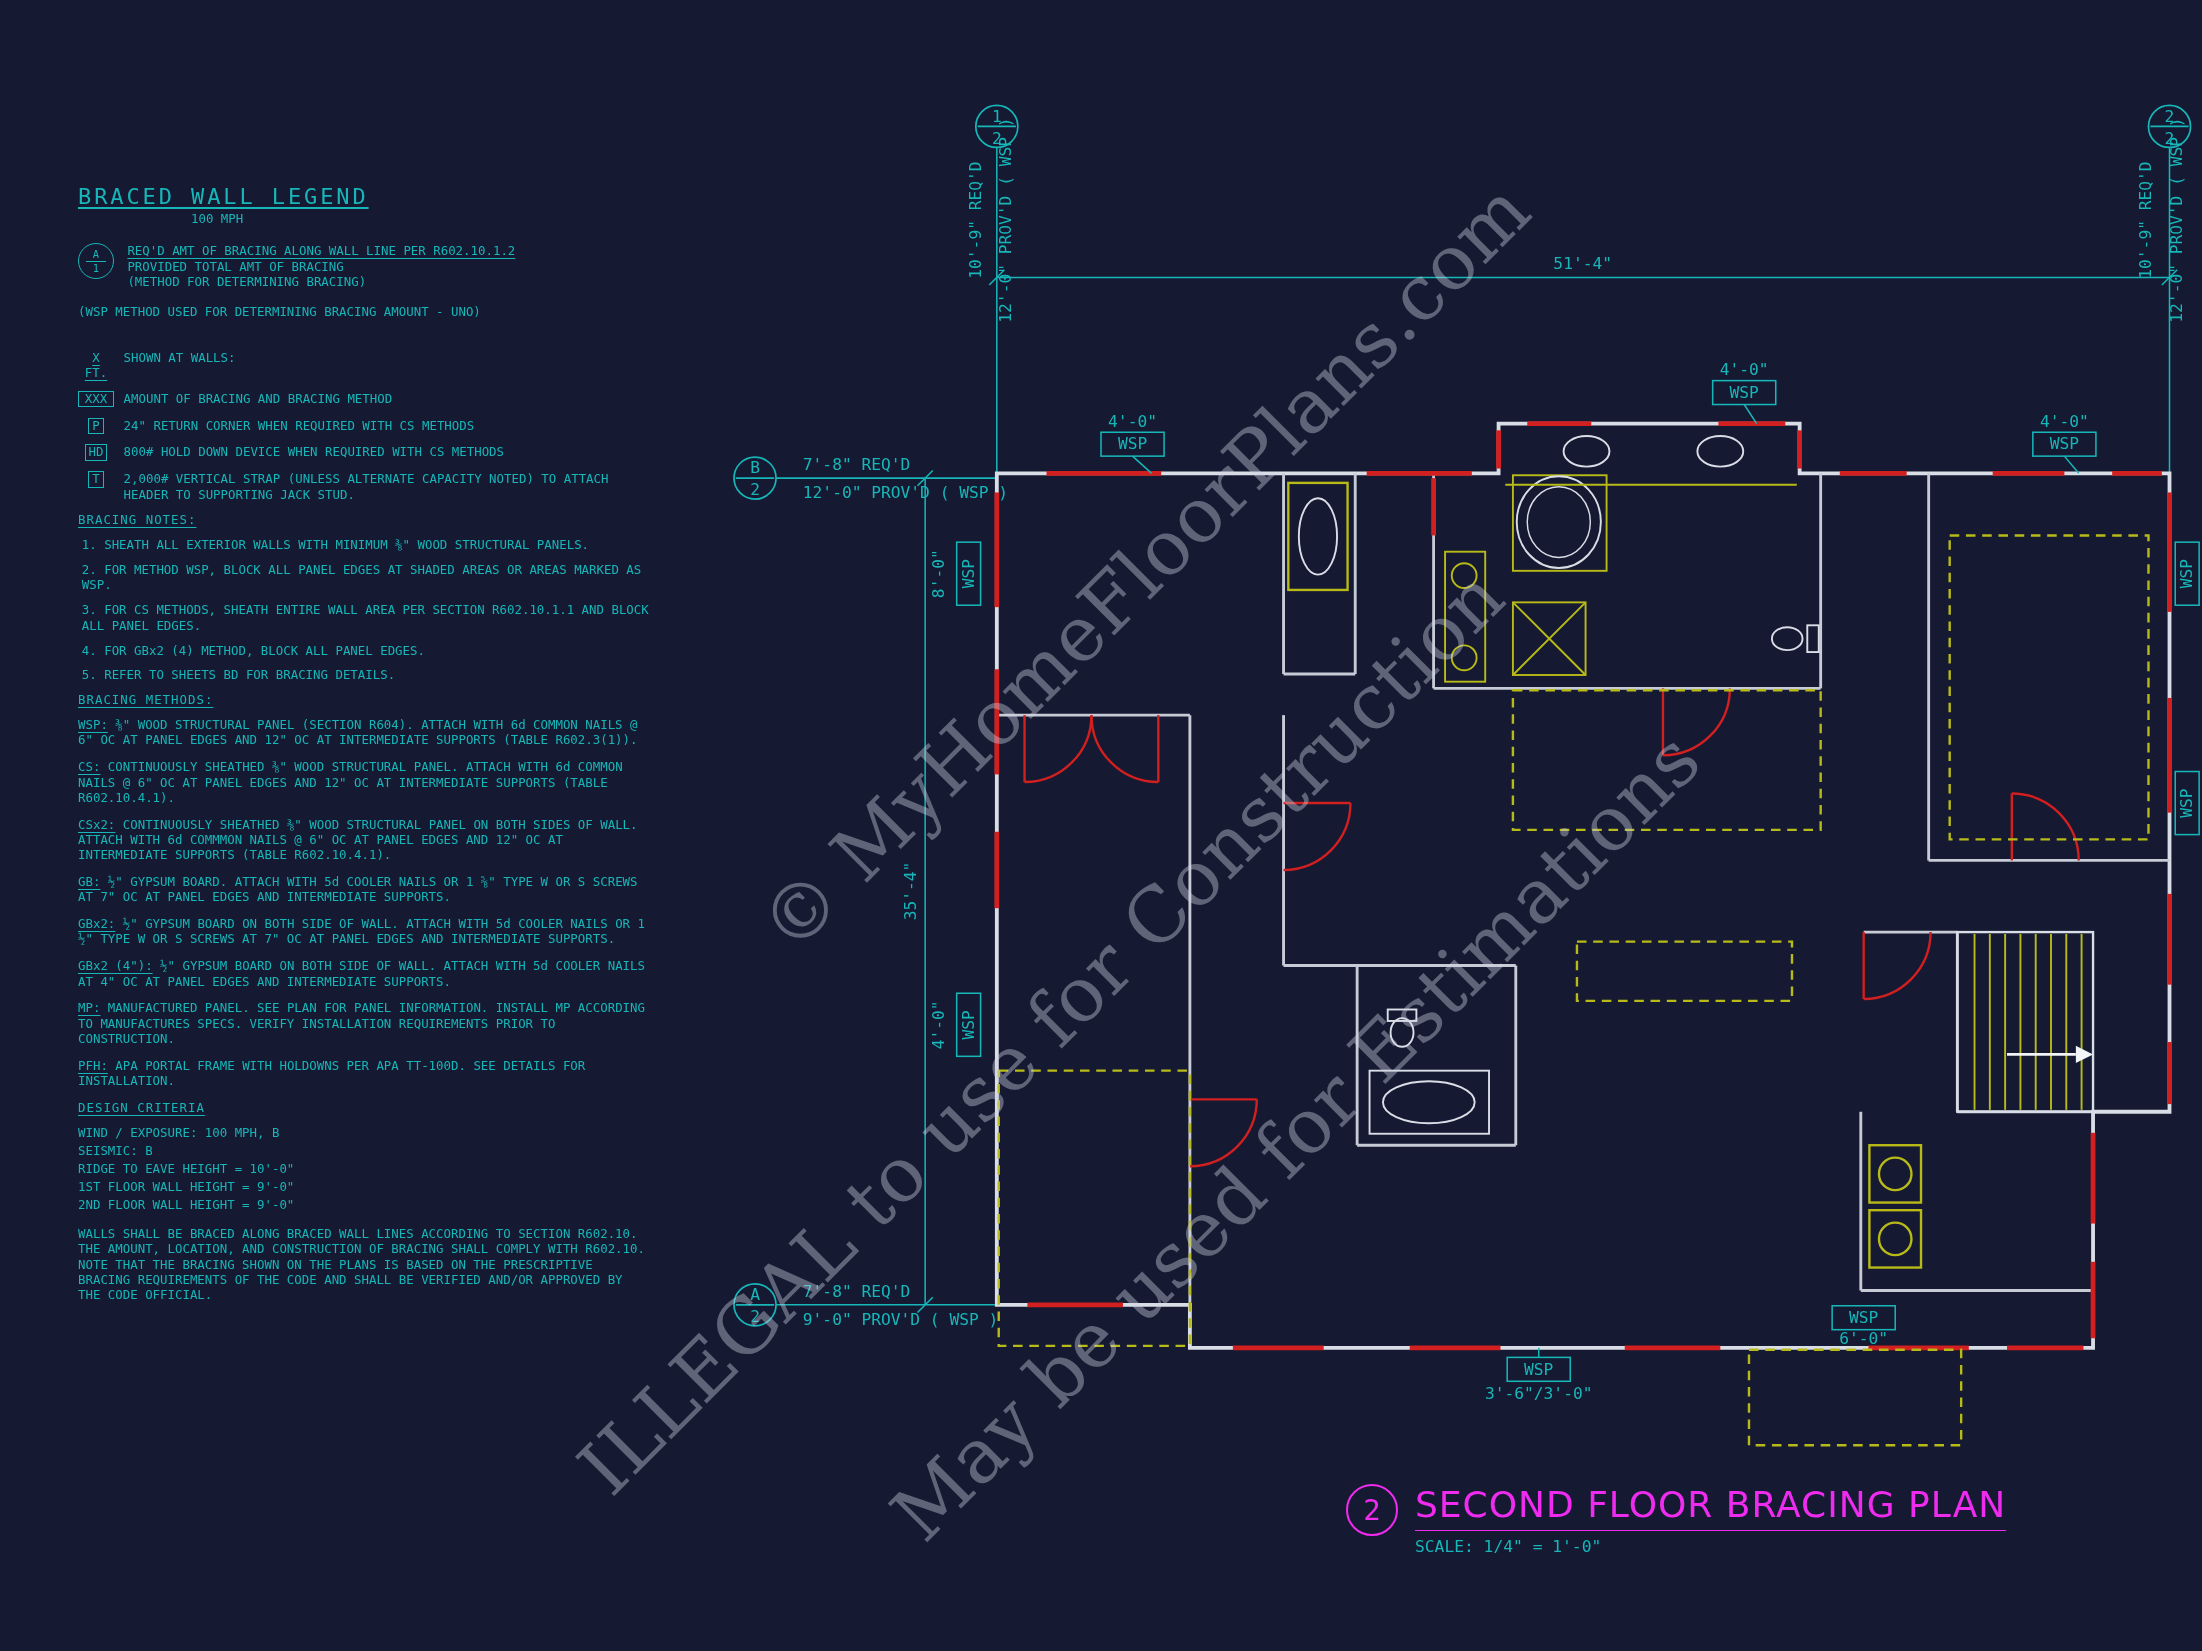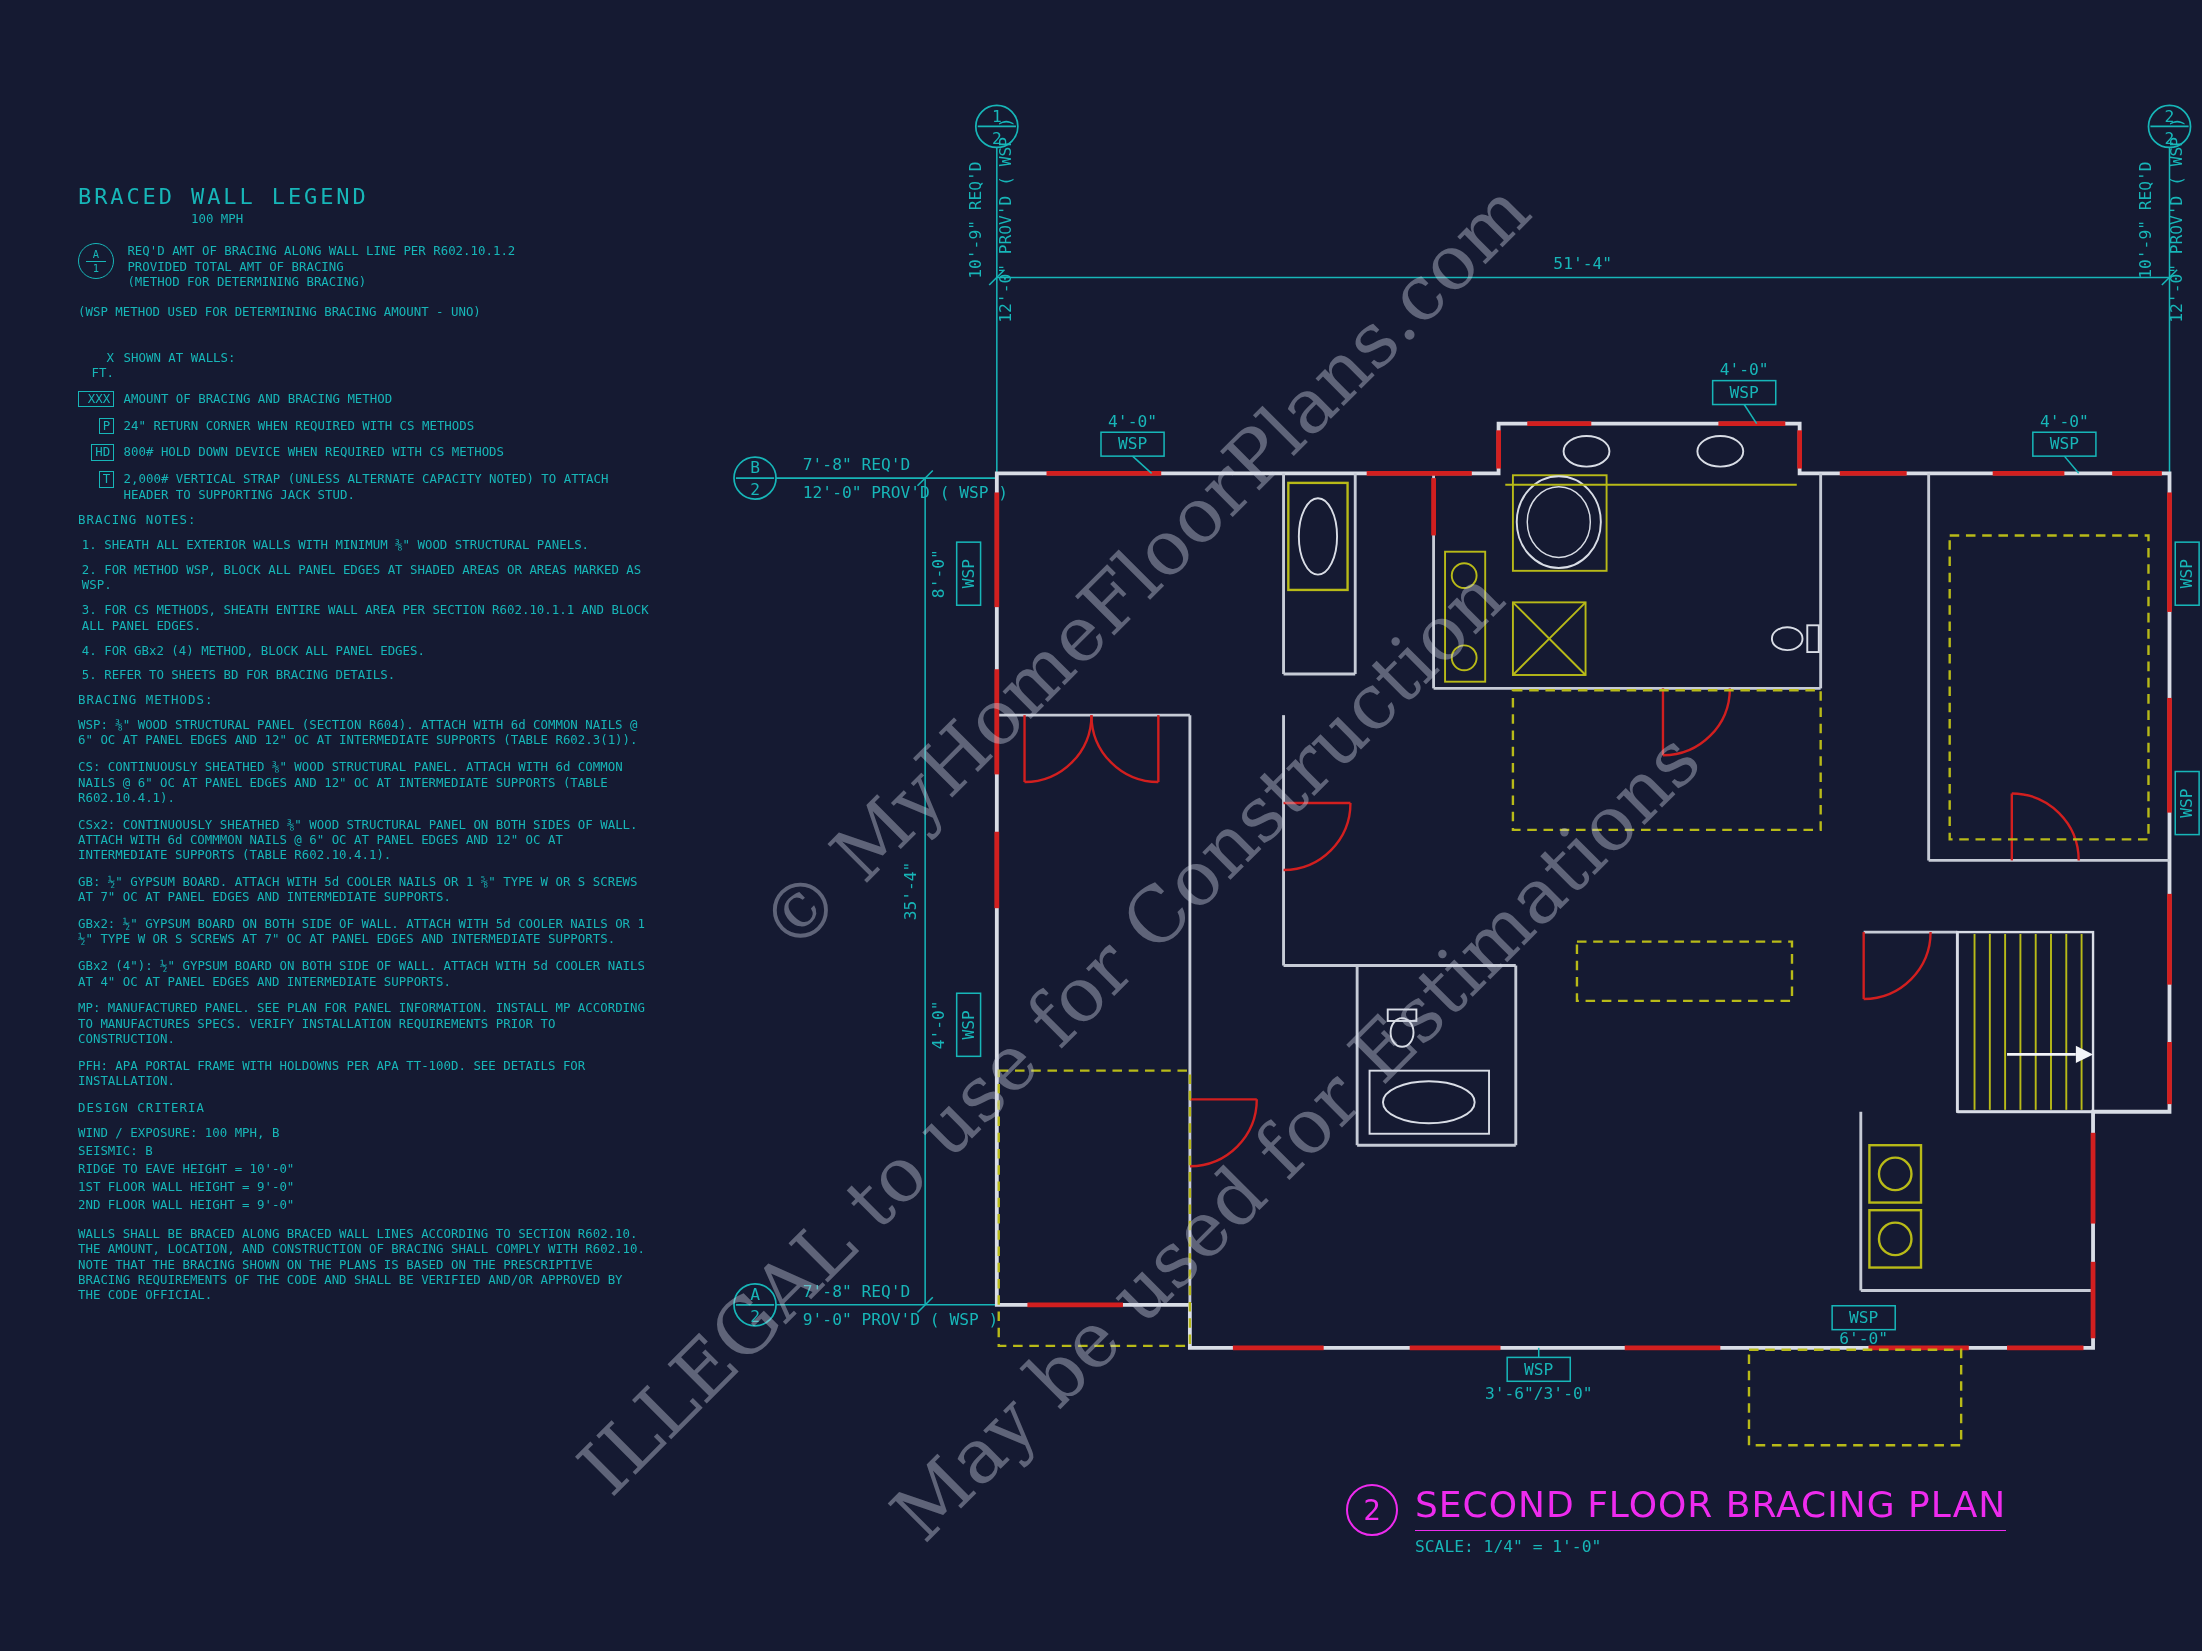--- a/index.html
+++ b/index.html
@@ -1,32 +1,32 @@
 <!DOCTYPE html>
 <html><head>
 <meta charset="utf-8">
 <style>
   *{margin:0;padding:0;box-sizing:border-box}
   html,body{background:#0d1022}
   .page{position:relative;width:2202px;height:1652px;background:#151a32;overflow:hidden;
         font-family:"DejaVu Sans Mono",monospace;color:#17b6b8}
-  .u{text-underline-offset:2.9px}
+  .u{text-decoration:underline;text-underline-offset:2.9px}
 
   
   .left-panel{position:absolute;left:78px;top:189px;width:574px;font-size:12.4px;line-height:15.3px}
   .lp-title{font-size:22px;letter-spacing:2.9px;margin-bottom:6.7px}
   .lp-sub{margin-left:113px;margin-bottom:17px}
   .sym-row{display:flex;gap:13.4px;margin-bottom:15.3px;align-items:flex-start}
   .sym-circle{width:36px;height:36px;border:1.4px solid #17b6b8;border-radius:50%;
               display:flex;flex-direction:column;align-items:center;justify-content:center;
               font-size:10.5px;line-height:12.4px;flex:0 0 auto}
   .sym-circle .den{border-top:1px solid #17b6b8;padding:0 6.7px}
   .wsp-note{margin:0 0 30px 0}
   .kv{display:flex;gap:9.6px;margin-bottom:10.5px;align-items:flex-start}
-  .kv .tag{flex:0 0 36px;text-align:right}
+  .kv .tag{flex:0 0 36px;text-align:center}
   .box{display:inline-block;border:1.2px solid #17b6b8;padding:0 2.9px;line-height:14.3px}
   .sec-title{margin:5.7px 0 9.6px 0;letter-spacing:1px}
   .note{margin-bottom:9.6px;padding-left:3.8px}
   .method{margin-bottom:11.5px}
   .crit-line{margin-bottom:2.9px}
   .crit-par{margin-top:13.4px}
 
   
   .plan-svg{position:absolute;left:0;top:0;width:2202px;height:1652px}
   .plan-svg text{fill:#17b6b8;font-family:"DejaVu Sans Mono",monospace;font-size:17px}

